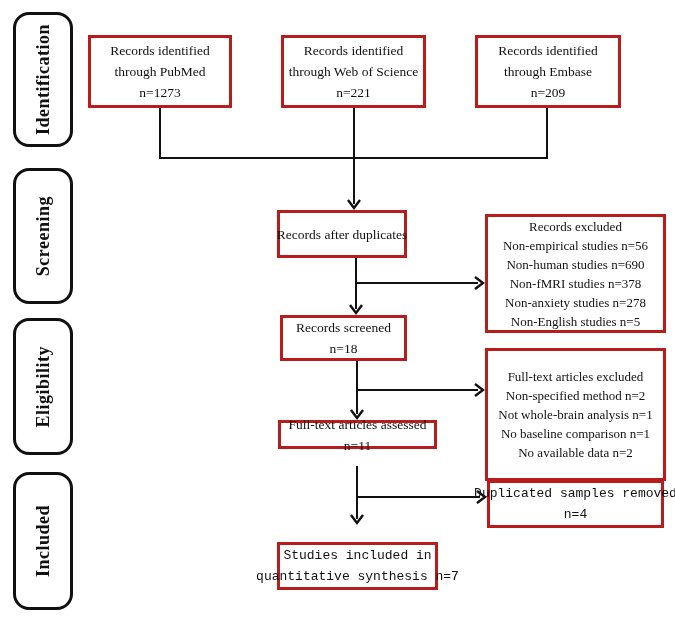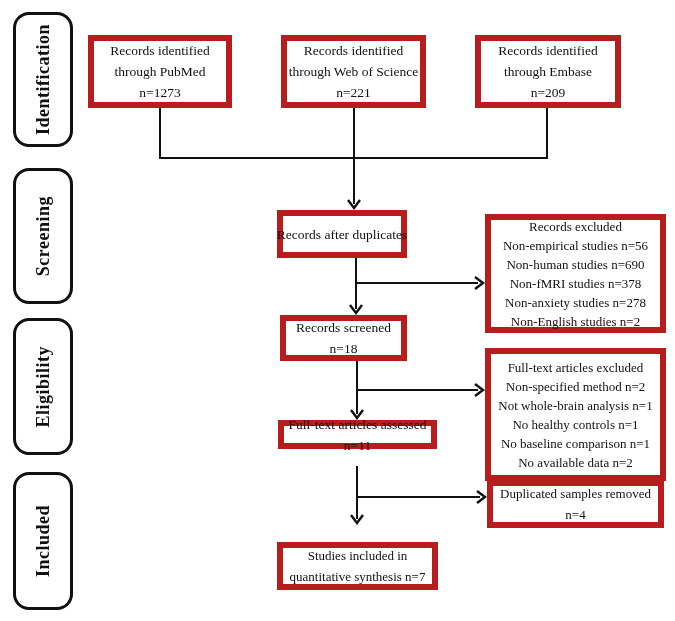--- a/index.html
+++ b/index.html
@@ -18,27 +18,27 @@
     position:absolute;left:13px;width:60px;
     border:3px solid #111111;border-radius:16px;
     background:#ffffff;box-sizing:border-box;
     display:flex;align-items:center;justify-content:center;
   }
   .stage span{
     writing-mode:vertical-rl;transform:rotate(180deg);
     font-weight:bold;font-size:18px;letter-spacing:0.5px;white-space:nowrap;
   }
   .box{
-    position:absolute;border:6px solid #b91c1c;background:#ffffff;
+    position:absolute;border:3px solid #b91c1c;background:#ffffff;
     box-sizing:border-box;
     display:flex;flex-direction:column;align-items:center;justify-content:center;
     text-align:center;font-size:13.5px;line-height:21px;
   }
   .box.tall{line-height:19px;font-size:13px;}
-  .box.small{font-size:13px;}
+  .box.small{font-size:13px;font-family:Liberation Mono, monospace;}
   .ln{display:block;white-space:nowrap;}
   
   #stage-identification{top:12px;height:135px;}
   #stage-screening{top:168px;height:136px;}
   #stage-eligibility{top:318px;height:137px;}
   #stage-included{top:472px;height:138px;}
   #box-pubmed{left:88px;top:35px;width:144px;height:73px;}
   #box-wos{left:281px;top:35px;width:145px;height:73px;}
   #box-embase{left:475px;top:35px;width:146px;height:73px;}
   #box-duplicates{left:277px;top:210px;width:130px;height:48px;}
@@ -109,32 +109,31 @@
 
   <div class="box" id="box-duplicates">
     <span class="ln">Records after duplicates</span>
   </div>
   <div class="box tall" id="box-records-excluded">
     <span class="ln">Records excluded</span>
     <span class="ln">Non-empirical studies n=56</span>
     <span class="ln">Non-human studies n=690</span>
     <span class="ln">Non-fMRI studies n=378</span>
     <span class="ln">Non-anxiety studies n=278</span>
-    <span class="ln">Non-English studies n=2</span>
+    <span class="ln">Non-English studies n=5</span>
   </div>
   <div class="box" id="box-screened">
     <span class="ln">Records screened</span>
     <span class="ln">n=18</span>
   </div>
 
   <div class="box tall" id="box-fulltext-excluded">
     <span class="ln">Full-text articles excluded</span>
     <span class="ln">Non-specified method n=2</span>
     <span class="ln">Not whole-brain analysis n=1</span>
-    <span class="ln">No healthy controls n=1</span>
     <span class="ln">No baseline comparison n=1</span>
     <span class="ln">No available data n=2</span>
   </div>
   <div class="box" id="box-assessed">
     <span class="ln">Full-text articles assessed</span>
     <span class="ln">n=11</span>
   </div>
 
   <div class="box small" id="box-dup-samples">
     <span class="ln">Duplicated samples removed</span>

